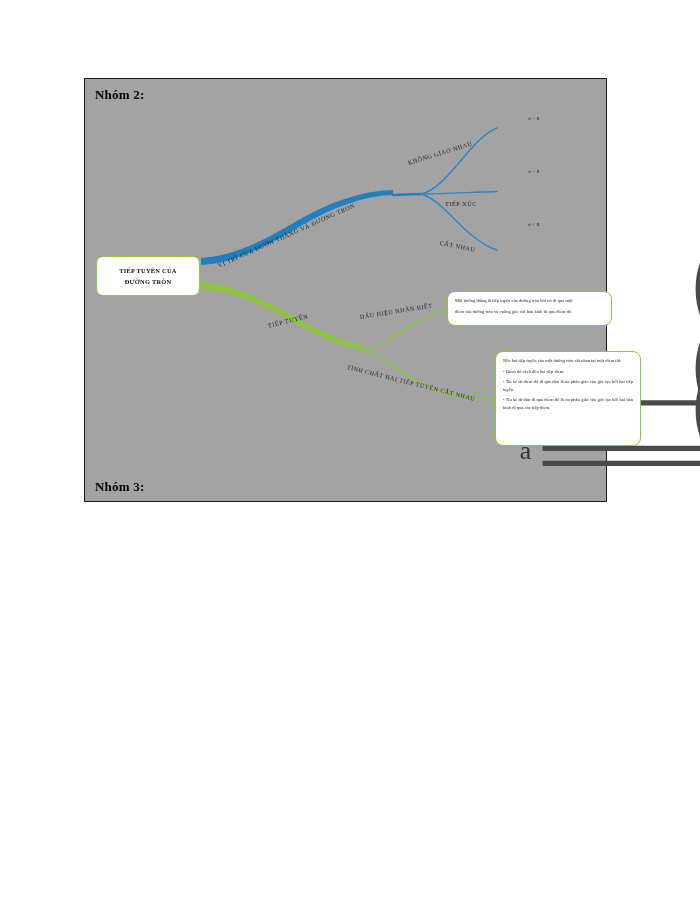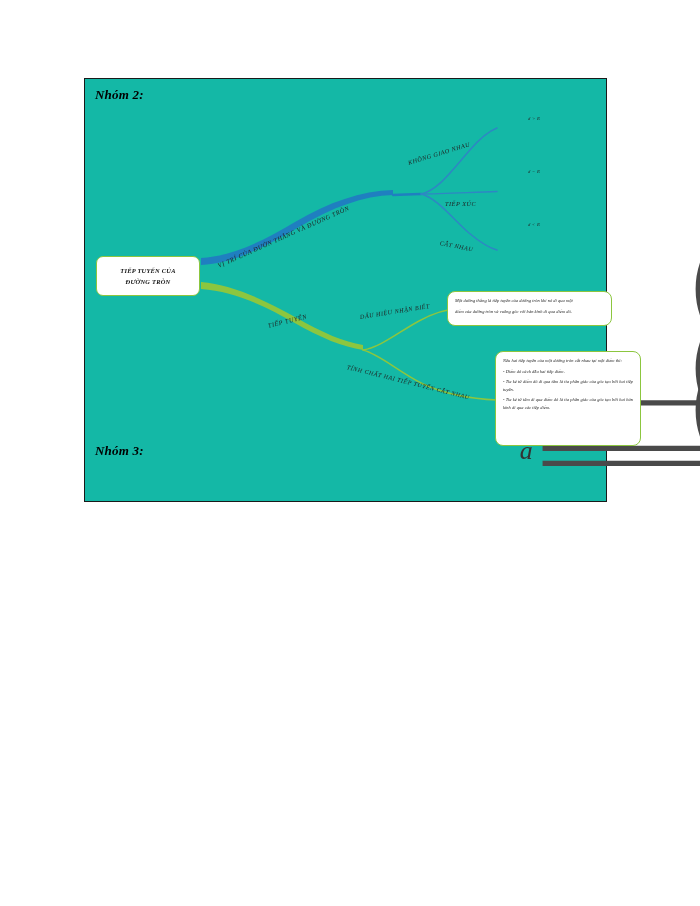--- a/index.html
+++ b/index.html
@@ -16,35 +16,34 @@
   }
 
   
   #worksheet {
     position: absolute;
     left: 84px;
     top: 78px;
     width: 523px;
     height: 424px;
     border: 1px solid #1a1a1a;
-    background: #14b8a6;
+    background: #a3a3a3;
     box-sizing: border-box;
-    font-style: italic;
   }
 
   .group-heading {
     position: absolute;
     font-family: "Liberation Serif", serif;
     font-weight: bold;
     font-size: 13px;
     color: #000000;
     letter-spacing: 0.2px;
   }
   #heading-nhom2 { left: 10px; top: 8px; }
-  #heading-nhom3 { left: 10px; top: 364px; }
+  #heading-nhom3 { left: 10px; top: 400px; }
 
   
   #mindmap {
     position: absolute;
     left: 0;
     top: 0;
     width: 562px;
     height: 424px;
   }
   #mindmap svg {

